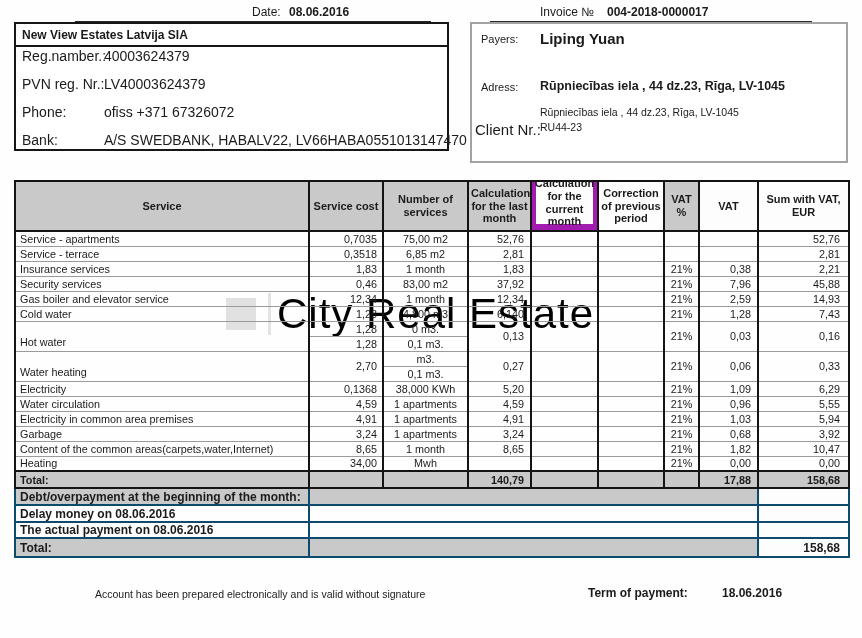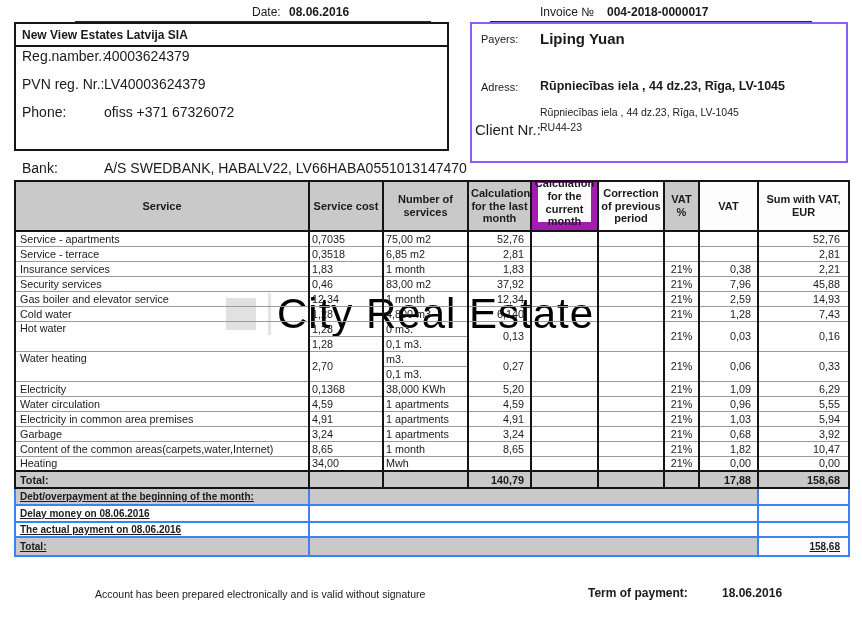--- a/index.html
+++ b/index.html
@@ -21,24 +21,24 @@
   
   .supplier-box { position:absolute; left:14px; top:22px; width:435px; height:129px; border:2px solid #161616; background:#fff; }
   .company { font-weight:bold; font-size:12px; padding:4px 6px 3px 6px; border-bottom:2px solid #161616; }
   .info-line { position:absolute; left:6px; font-size:14px; white-space:nowrap; }
   .info-line .lbl { display:inline-block; width:78px; }
   .info-line .val { display:inline-block; }
   .l-reg  { top:24px; }
   .l-pvn  { top:52px; }
   .l-adr  { top:52px; }
   .l-pho  { top:80px; }
-  .l-bank { top:108px;margin-top:28px; }
-
-  
-  .payer-box { position:absolute; left:470px; top:22px; width:378px; height:141px; border:2px solid #8b5cf6; background:#fff; }
+  .l-bank { top:108px; }
+
+  
+  .payer-box { position:absolute; left:470px; top:22px; width:378px; height:141px; border:2px solid #a3a3a3; background:#fff; }
   .p-line { position:absolute; font-size:11px; white-space:nowrap; }
   .p-payers-lbl { left:9px;  top:9px; }
   .p-payers-val { left:68px; top:6px; font-size:15px; font-weight:bold; }
   .p-adr-lbl    { left:9px;  top:57px; }
   .p-adr-val    { left:68px; top:55px; font-size:12.5px; font-weight:bold; }
   .p-adr-small  { left:68px; top:82px; font-size:10.5px; }
   .p-client-lbl { left:3px;  top:97px; font-size:15px; }
   .p-client-val { left:68px; top:97px; font-size:10.5px; }
 
   
@@ -50,38 +50,38 @@
   table.inv { position:absolute; left:14px; top:180px; width:834px;
     border-collapse:collapse; table-layout:fixed; border:2px solid #141414; z-index:1; }
   th, td { overflow:hidden; }
   thead th {
     border:2px solid #141414; background:#c9c9c9; font-size:11px; font-weight:bold;
     height:50px; text-align:center; vertical-align:middle; line-height:1.15; padding:1px 2px;
   }
   thead th.white { background:#fdfdfd; }
   thead th.pokeup { position:relative; background:#fdfdfd; border-top:none; }
   .pokeup-inner { position:absolute; left:-2px; right:-2px; top:-7px; bottom:0;
-    background:#fdfdfd; border:8px solid #a21caf; display:flex; align-items:center;
+    background:#fdfdfd; border:6px solid #a21caf; display:flex; align-items:center;
     justify-content:center; line-height:1.15; z-index:3; }
   tbody td {
     border-left:2px solid #141414; border-right:2px solid #141414;
     border-top:1px solid #9b9b9b; border-bottom:1px solid #9b9b9b;
     font-size:10.8px; height:15px; padding:0 2px; vertical-align:middle; background:transparent;
   }
-  td.vtop { vertical-align:top; padding-top:0;margin-left:46px; }
+  td.vtop { vertical-align:top; padding-top:14px;margin-left:46px; }
   .c-service { text-align:left;  padding-left:4px; }
-  .c-cost    { text-align:left; padding-right:5px;margin-left:22px; }
-  .c-qty     { text-align:left; }
+  .c-cost    { text-align:right; padding-right:5px;margin-left:22px; }
+  .c-qty     { text-align:center; }
   .c-last    { text-align:right; padding-right:6px; }
   .c-vatp    { text-align:center; }
   .c-vat     { text-align:right; padding-right:6px; }
   .c-sum     { text-align:right; padding-right:8px; }
   tr.total-row td { background:#c9c9c9; font-weight:bold; height:17px;
     border-top:2px solid #141414; border-bottom:2px solid #141414; }
-  tr.band td { border:2px solid #3b82f6; font-size:10px;text-decoration:underline; }
+  tr.band td { border:2px solid #0c4a6e; font-size:12px; }
   tr.band .b-label { font-weight:bold; text-align:left; padding-left:4px; }
   tr.band.gray td.g { background:#c9c9c9; }
   tr.band td.b-sum { text-align:right; padding-right:8px; font-weight:bold; background:#fdfdfd; }
   tr.r-debt  td { height:17px; }
   tr.r-delay td { height:17px; }
   tr.r-actual td { height:15px; }
   tr.r-grand td { height:19px; }
 
   
   .footer-note { position:absolute; left:95px;  top:588px; font-size:10.5px; }

